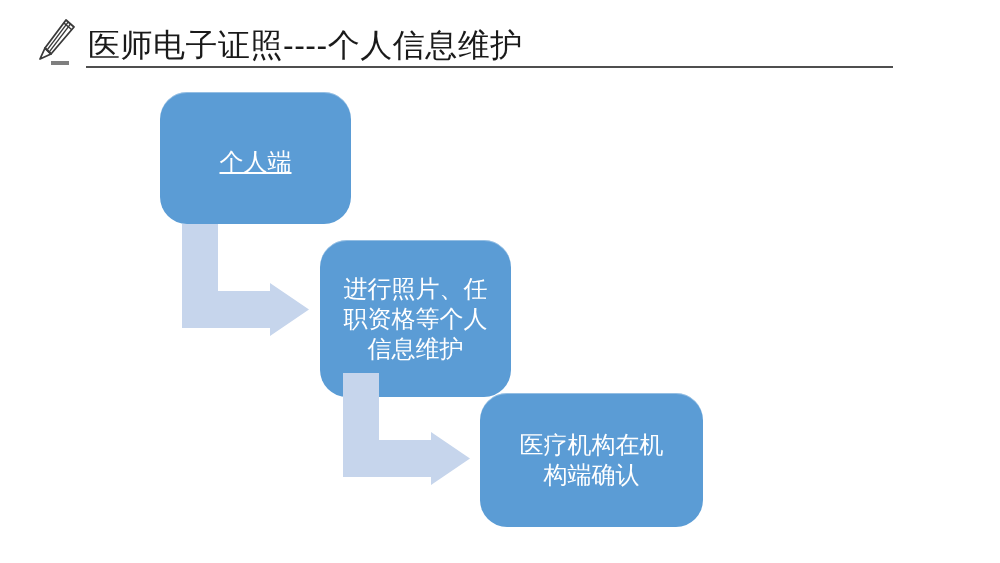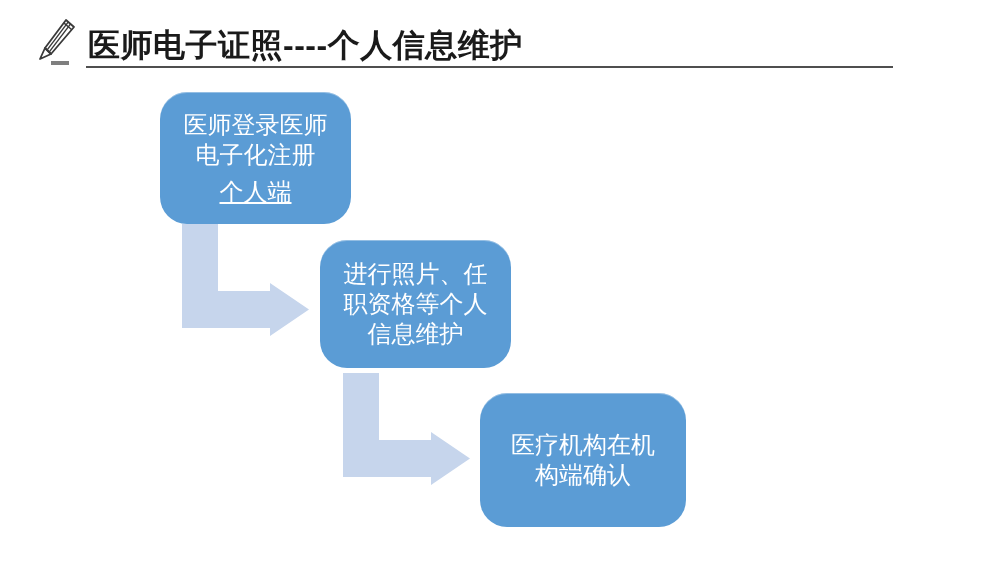--- a/index.html
+++ b/index.html
@@ -12,21 +12,21 @@
   }
   .slide { position: absolute; inset: 0; }
 
   
   .header-icon {
     position: absolute; left: 33px; top: 12px;
     width: 56px; height: 58px;
   }
   .slide-title {
     position: absolute; left: 88px; top: 24px; margin: 0;
-    font-size: 32px; font-weight: 700; color: #1a1a1a;
+    font-size: 32px; font-weight: 400; color: #1a1a1a;
     letter-spacing: 0.5px; white-space: nowrap;
   }
   .title-rule {
     position: absolute; left: 86px; top: 66px;
     width: 807px; height: 2px; background: #4f4f4f;
   }
 
   
   .step {
     position: absolute;
@@ -34,22 +34,22 @@
     border-radius: 27px;
     color: #ffffff;
     display: flex; flex-direction: column;
     align-items: center; justify-content: center;
     text-align: center;
     font-size: 24px; line-height: 30px;
     box-shadow: inset 0 1px 0 rgba(255,255,255,0.35);
   }
   .step .txt { white-space: pre-line; }
   #step1 { left: 160px; top: 92px;  width: 191px; height: 132px; }
-  #step2 { left: 320px; top: 240px; width: 191px; height: 128px; }
-  #step3 { left: 480px; top: 393px; width: 206px; height: 134px; }
+  #step2 { left: 320px; top: 240px; width: 191px; height: 157px; }
+  #step3 { left: 480px; top: 393px; width: 223px; height: 134px; }
   #step1 .p2 { margin-top: 7px; text-decoration: underline; }
 
   
   .elbow-arrow { position: absolute; }
   #arrow1 { left: 182px; top: 224px; }
   #arrow2 { left: 343px; top: 373px; }
   .elbow-arrow polygon { fill: #C6D5EC; }
 </style>
 </head>
 <body>
@@ -72,22 +72,20 @@
 
       <path d="M18,51 L36,51" stroke="#7f7f7f" stroke-width="4" fill="none"></path>
     </svg>
   </span>
 
   <h1 class="slide-title">医师电子证照----个人信息维护</h1>
 
   <div class="title-rule"></div>
 
   <div class="step" id="step1">
-    <div class="txt p1">医师登录医师
-电子化注册</div>
     <div class="txt p2">个人端</div>
   </div>
 
   <svg class="elbow-arrow" id="arrow1" width="128" height="113" viewBox="0 0 128 113" xmlns="http://www.w3.org/2000/svg">
     <polygon points="0,0 36,0 36,67 88,67 88,59 127,85.5 88,112 88,104 0,104"></polygon>
   </svg>
 
   <div class="step" id="step2">
     <div class="txt">进行照片、任
 职资格等个人

